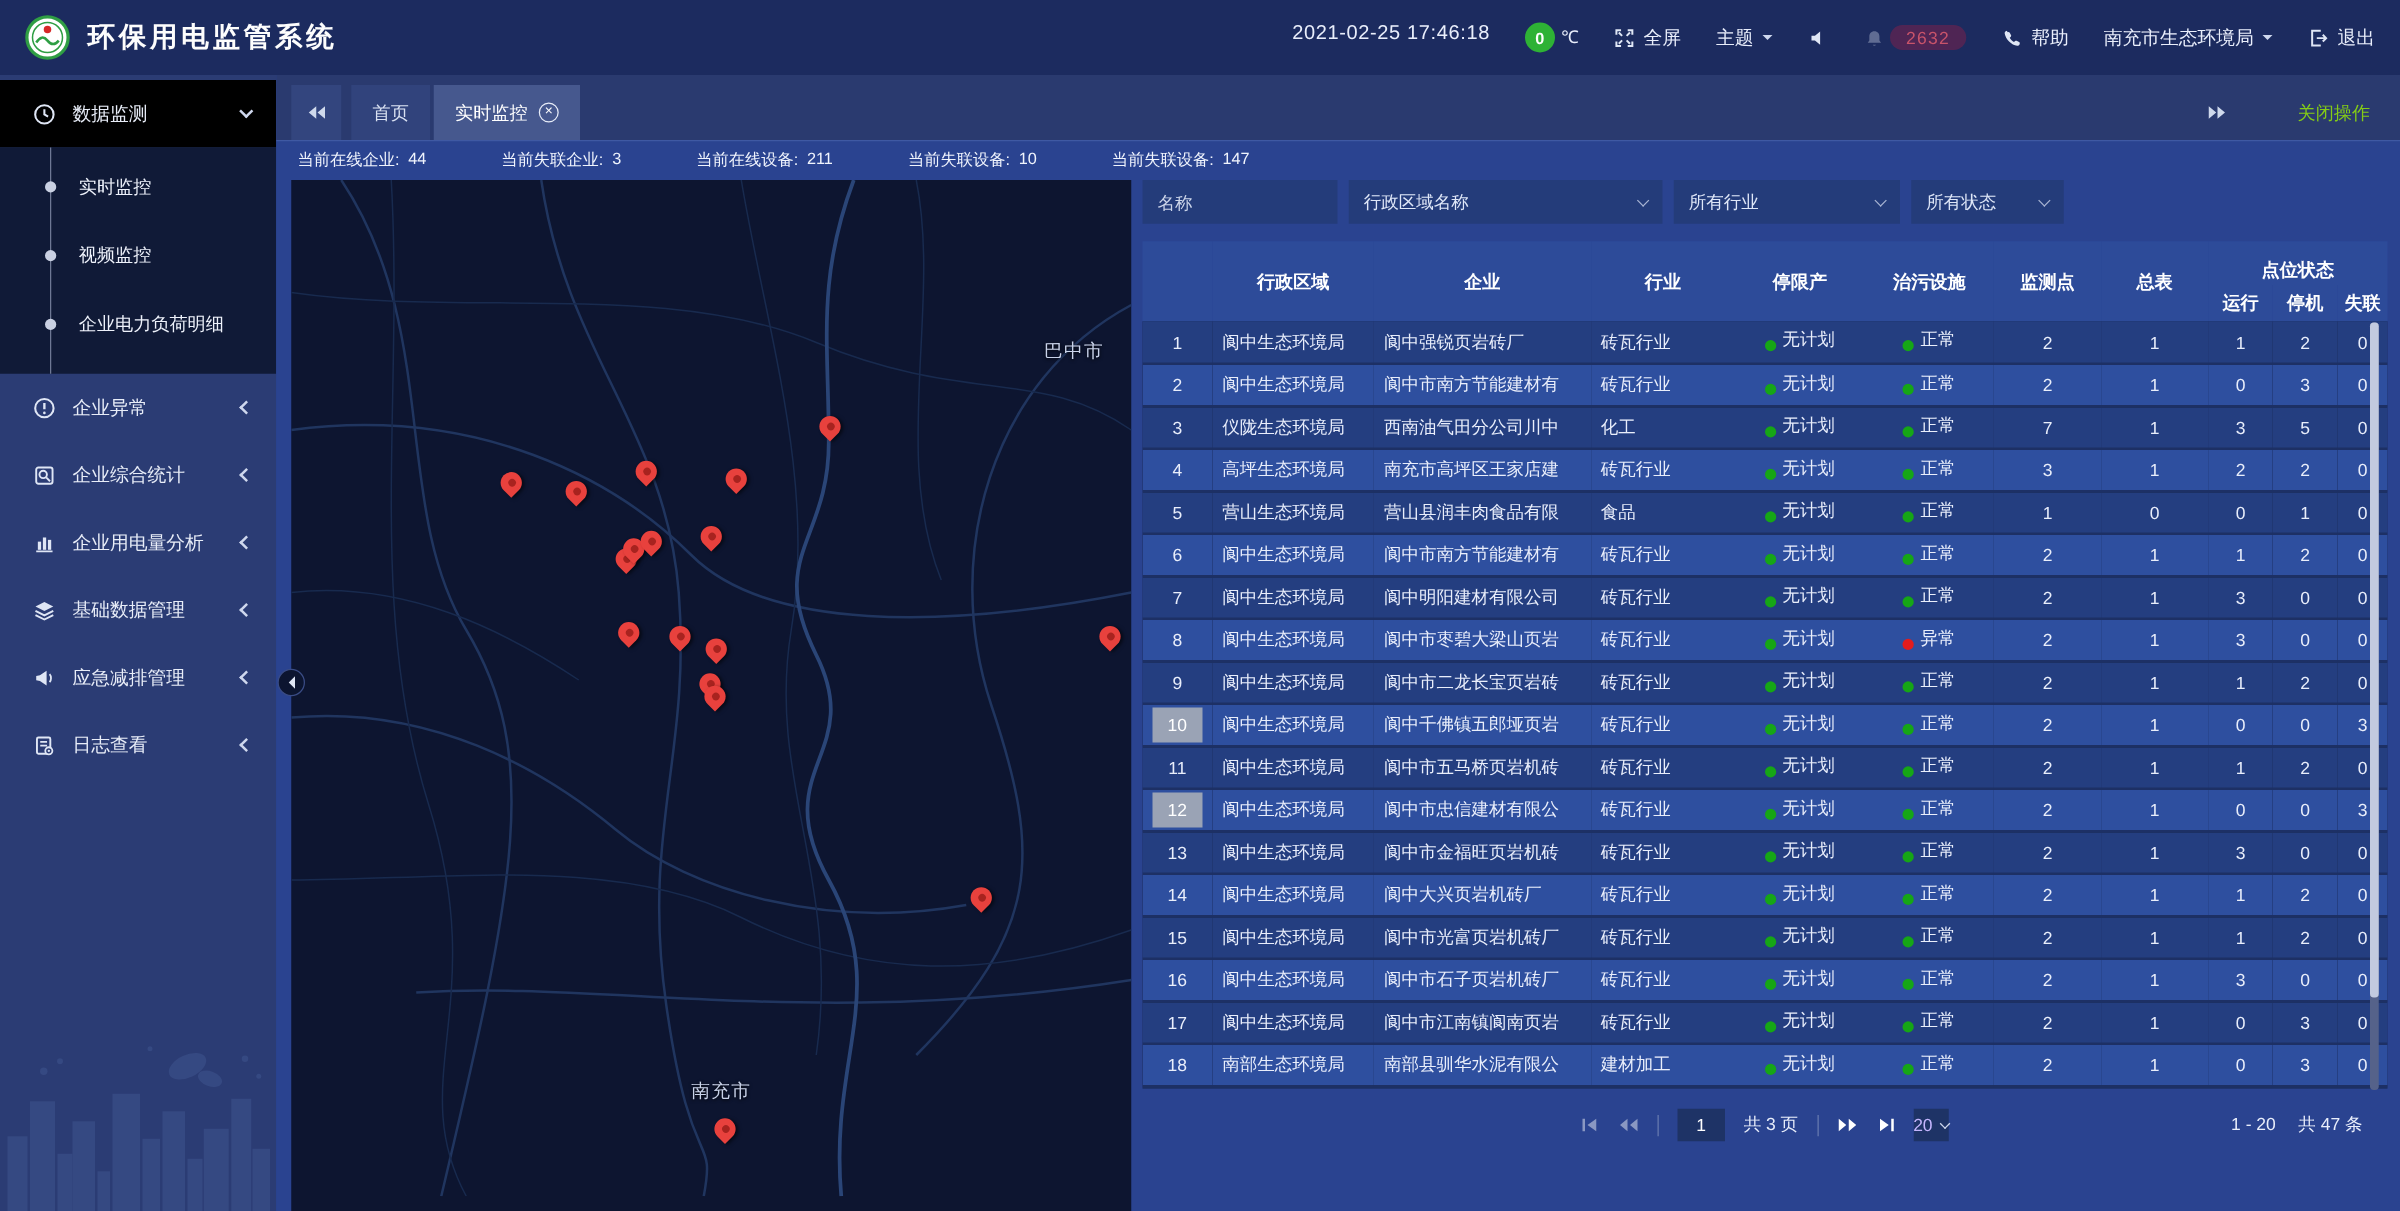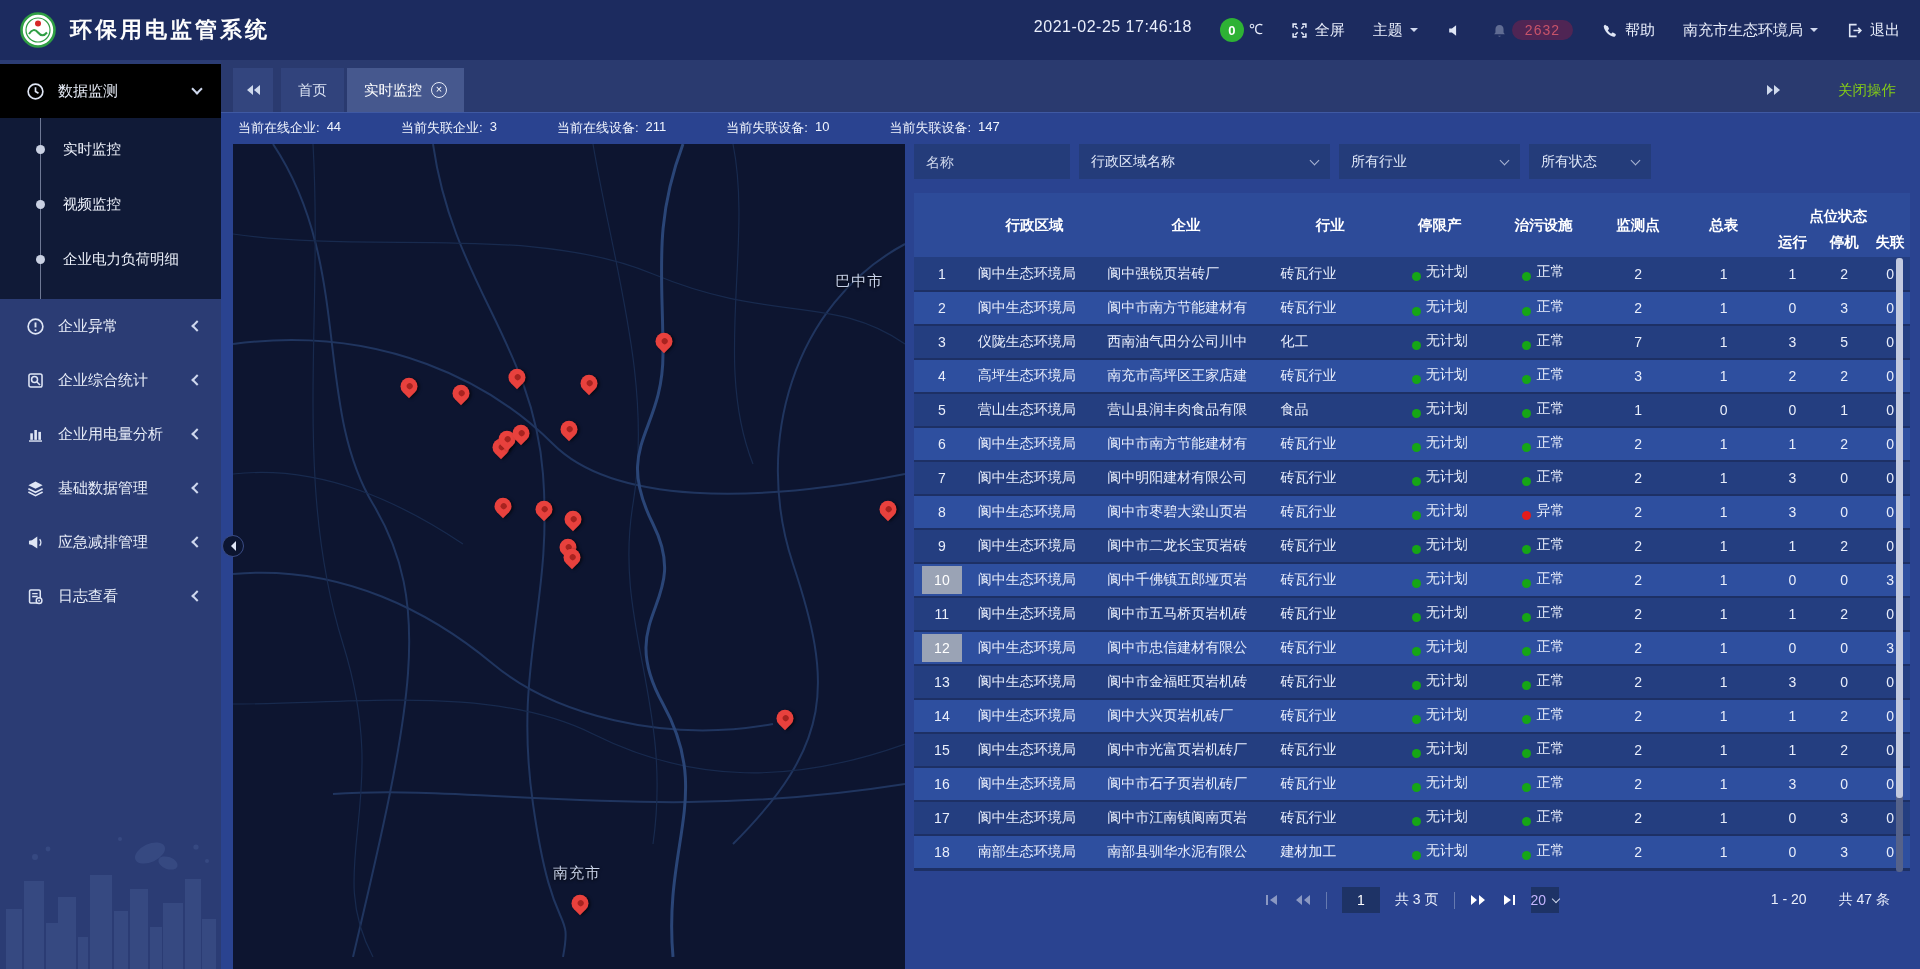--- a/index.html
+++ b/index.html
@@ -96,21 +96,21 @@
   .vscroll{position:absolute;right:7px;top:114px;width:7px;height:614px;background:#55628a;border-radius:3px}
   .vthumb{position:absolute;top:0;left:0;right:0;height:540px;background:#c2cadf;border-radius:3px;cursor:pointer}
 
   .pagination{position:absolute;top:736px;left:0;right:0;height:40px;display:flex;align-items:center;justify-content:center;gap:15px;color:#e9eefb;font-size:14px}
   .pg-ico{display:flex;align-items:center;cursor:pointer;color:#fff}
   .pg-ico.dim{opacity:.45}
   .pg-sep{width:1px;height:17px;background:#8fa0c6;opacity:.6}
   .pg-page{width:38px;height:26px;background:#1e3366;display:flex;align-items:center;justify-content:center;color:#fff}
   .pg-size{height:26px;background:#1e3366;padding:0 0;display:flex;align-items:center;gap:7px;cursor:pointer;color:#c4b5fd}
   .pg-size .chev{width:6px;height:6px;border-right:1.5px solid #cfd8ee;border-bottom:1.5px solid #cfd8ee;transform:rotate(45deg);margin-top:-3px}
-  .pg-range{position:absolute;right:20px;display:flex;gap:32px;color:#e9eefb}
+  .pg-range{position:absolute;right:20px;display:flex;gap:18px;color:#e9eefb}
 </style>
 </head>
 <body>
 
 <div class="app">
 
   <header class="topbar">
     <span class="logo">
       <svg viewBox="0 0 36 36">
           <circle cx="18" cy="18" r="16.5" fill="#fff" stroke="#2f9e44" stroke-width="2.6"></circle>

